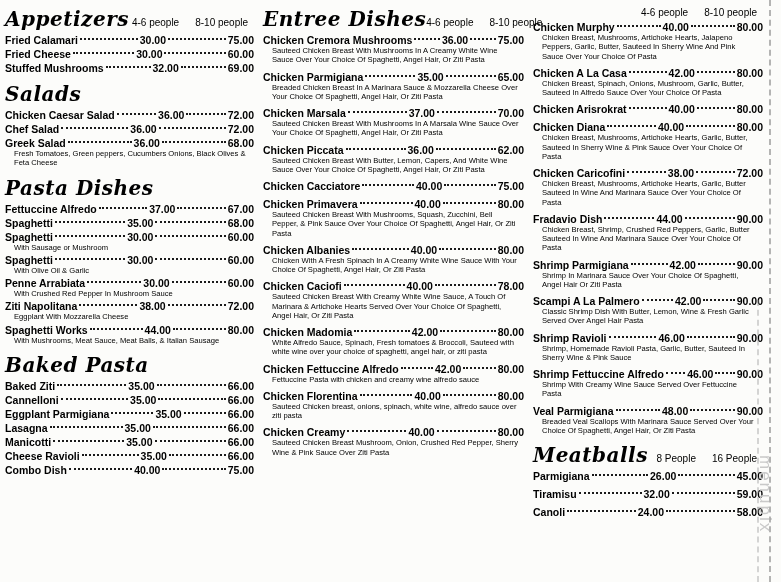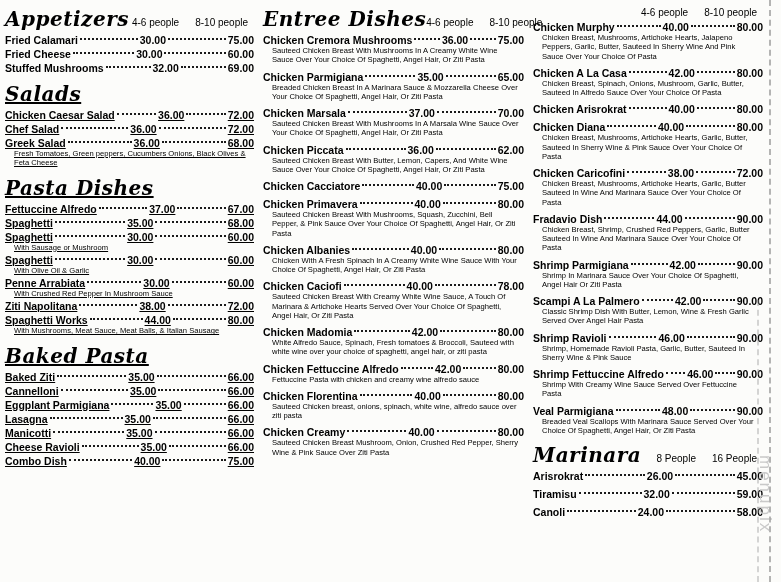--- a/index.html
+++ b/index.html
@@ -33,21 +33,21 @@
   .items { display:block; }
   .item { margin-bottom:2px; }
   .col2 .item, .col3 .item { margin-bottom:6px; }
   .row { display:flex; align-items:center; }
   .nm { font-weight:bold; font-size:10.5px; white-space:nowrap; }
   .pr { font-weight:bold; font-size:10.5px; white-space:nowrap; }
   .dots { flex:1; border-bottom:2px dotted #1a1a1a; margin:0 2px 2px 2px; min-width:10px; }
   .desc { font-size:7.6px; line-height:1.22; padding-left:9px; max-width:98%; }
 
   .sec { margin-bottom:8px; }
-  .sec-salads, .sec-pasta, .sec-baked { margin-top:0;text-decoration:underline; }
+  .sec-salads, .sec-pasta, .sec-baked { margin-top:0; }
   .sec-desserts { margin-top:6px; }
 
   .watermark {
     position:absolute; right:6px; top:455px;
     writing-mode:vertical-rl;
     font-size:17px; color:#c9c9c9; letter-spacing:2px;
     font-family:"Liberation Sans", sans-serif;
   }
   .scan-edge {
     position:absolute; top:0; bottom:0; right:10px; width:0;
@@ -212,20 +212,21 @@
           </div>
 
           <div class="item">
             <div class="row">
               <span class="nm">Ziti Napolitana</span>
               <span class="dots"></span>
               <span class="pr">38.00</span>
               <span class="dots"></span>
               <span class="pr">72.00</span>
             </div>
+            <div class="desc">Eggplant With Mozzarella Cheese</div>
           </div>
 
           <div class="item">
             <div class="row">
               <span class="nm">Spaghetti Works</span>
               <span class="dots"></span>
               <span class="pr">44.00</span>
               <span class="dots"></span>
               <span class="pr">80.00</span>
             </div>
@@ -593,31 +594,31 @@
               <span class="dots"></span>
               <span class="pr">90.00</span>
             </div>
             <div class="desc">Breaded Veal Scallops With Marinara Sauce Served Over Your Choice Of Spaghetti, Angel Hair, Or Ziti Pasta</div>
           </div>
         </div>
     </div>
 
     <div class="sec sec-desserts">
       <div class="sec-head">
-        <span class="sec-title">Marinara</span>
+        <span class="sec-title">Meatballs</span>
         <span class="ppl-group">
           <span class="ppl">8 People</span>
           <span class="ppl">16 People</span>
         </span>
       </div>
       <div class="items">
 
           <div class="item">
             <div class="row">
-              <span class="nm">Arisrokrat</span>
+              <span class="nm">Parmigiana</span>
               <span class="dots"></span>
               <span class="pr">26.00</span>
               <span class="dots"></span>
               <span class="pr">45.00</span>
             </div>
 
           </div>
 
           <div class="item">
             <div class="row">

